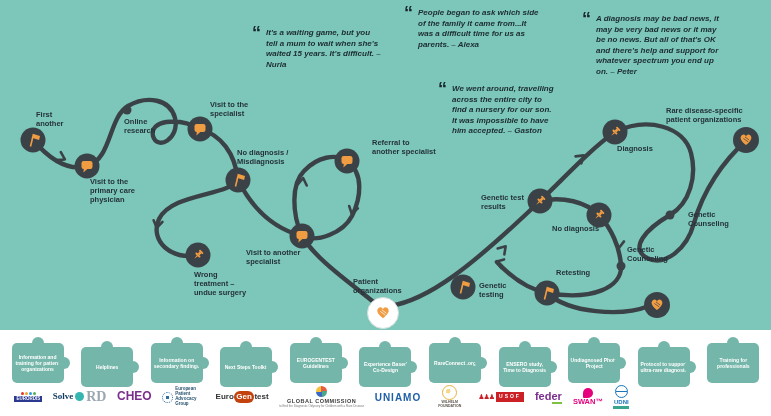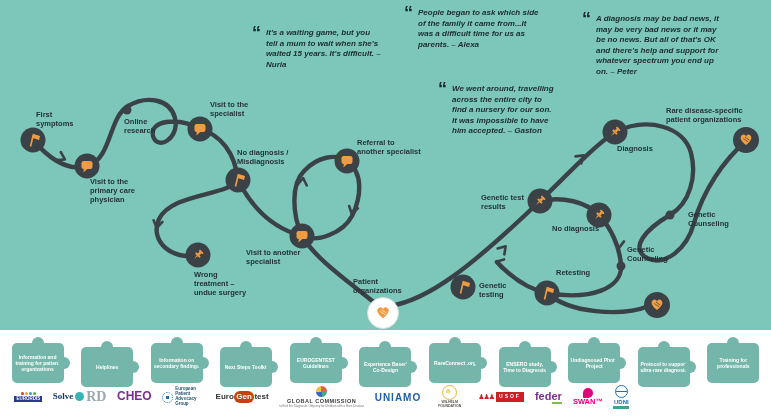--- a/index.html
+++ b/index.html
@@ -211,36 +211,36 @@
       <circle r="13" fill="#3B4247"></circle>
       <g>
         <path d="M0,5 C-5.6,1 -6.6,-2.7 -4,-4.9 C-2,-6.4 0,-4.6 0,-3.2 C0,-4.6 2,-6.4 4,-4.9 C6.6,-2.7 5.6,1 0,5 Z" fill="#F09C42"></path>
         <path d="M-2.6,-1.5 L2.2,1.9" stroke="#3B4247" stroke-width="0.7" fill="none"></path>
         <path d="M-1,-3 L3.2,0.1" stroke="#3B4247" stroke-width="0.7" fill="none"></path>
       </g>
     </g>
   </svg>
 
   <div class="stop-label" style="left:36px;top:110px">First
-symptoms</div>
+another</div>
   <div class="stop-label" style="left:124px;top:117px">Online
 research</div>
   <div class="stop-label" style="left:90px;top:177px">Visit to the
 primary care
 physician</div>
   <div class="stop-label" style="left:210px;top:100px">Visit to the
 specialist</div>
   <div class="stop-label" style="left:237px;top:148px">No diagnosis /
 Misdiagnosis</div>
   <div class="stop-label" style="left:194px;top:270px">Wrong
 treatment –
 undue surgery</div>
   <div class="stop-label" style="left:246px;top:248px">Visit to another
 specialist</div>
-  <div class="stop-label" style="left:357px;top:138px">Referral to
+  <div class="stop-label" style="left:372px;top:138px">Referral to
 another specialist</div>
   <div class="stop-label" style="left:353px;top:277px;width:70px;text-align:left">Patient
 organizations</div>
   <div class="stop-label" style="left:479px;top:281px">Genetic
 testing</div>
   <div class="stop-label" style="left:481px;top:193px">Genetic test
 results</div>
   <div class="stop-label" style="left:552px;top:224px">No diagnosis</div>
   <div class="stop-label" style="left:627px;top:245px">Genetic
 Counseling</div>

